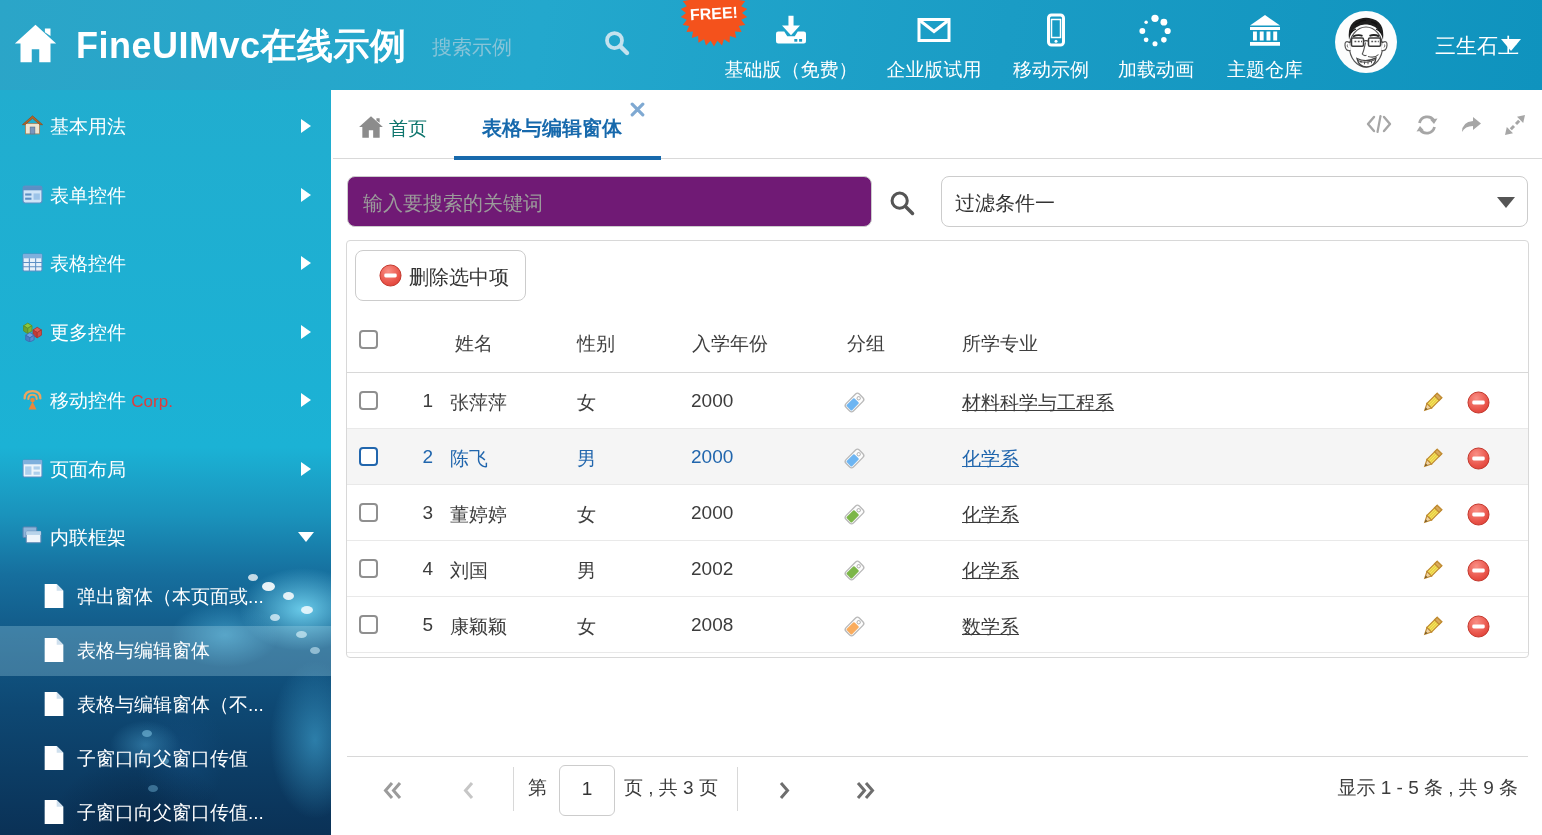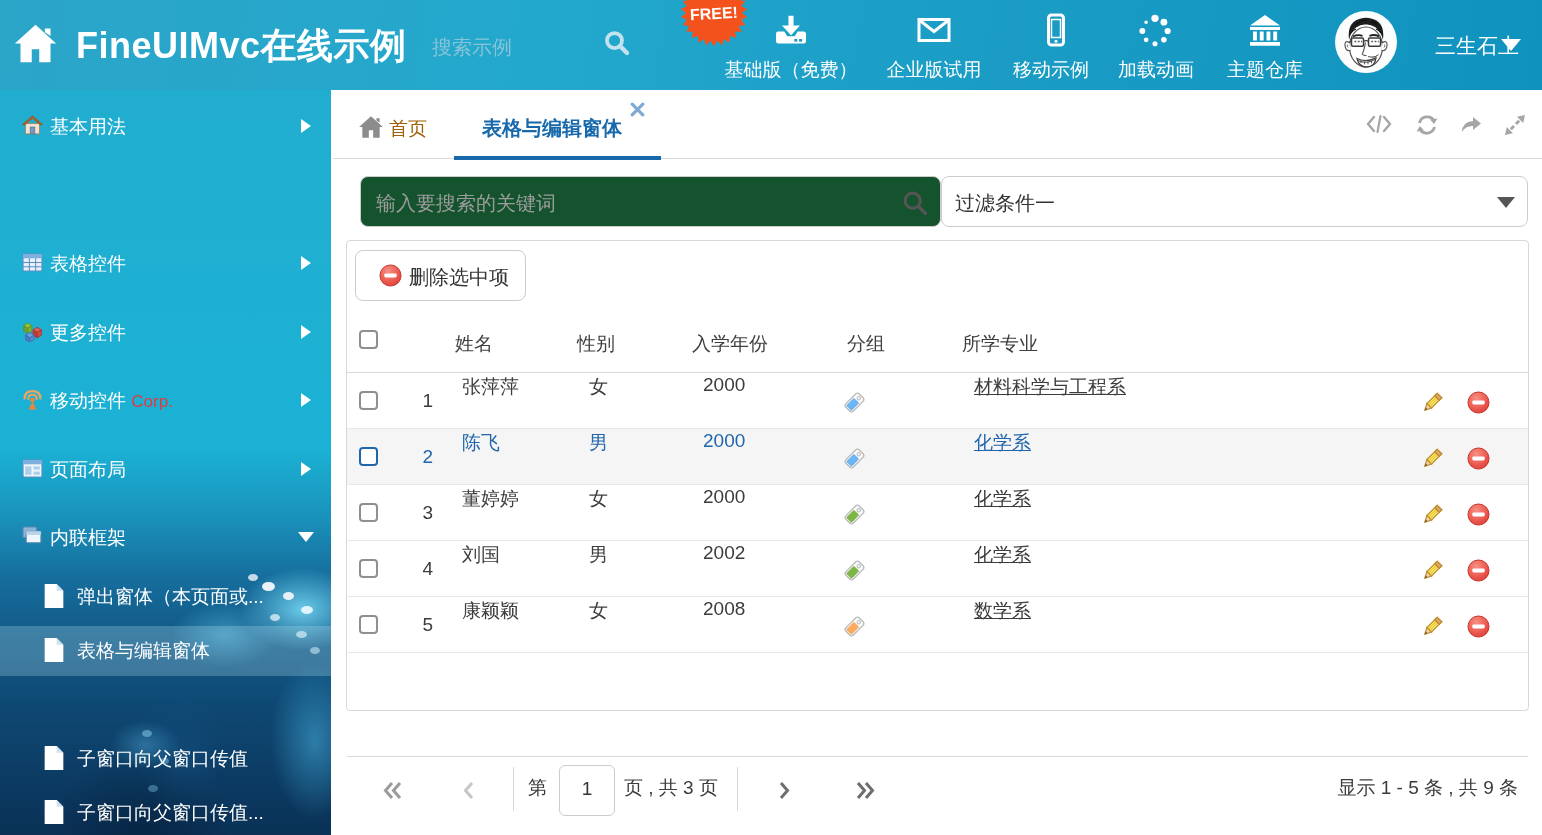--- a/index.html
+++ b/index.html
@@ -26,40 +26,40 @@
 .micon { position:absolute; left:22px; top:9px; width:21px; height:21px; }
 .sitem { position:absolute; left:0; width:331px; height:40px; color:#fff; font-size:19px; }
 .sicon { position:absolute; left:43px; top:8px; }
 .stext { position:absolute; left:77px; top:8px; }
 #shl { position:absolute; left:0; top:536px; width:331px; height:50px; background:rgba(180,225,240,0.28); }
 
 #content { position:absolute; left:331px; top:90px; width:1211px; height:745px; background:#fff; }
 #topline { position:absolute; left:331px; top:90px; width:1211px; height:2px; background:#27b2d3; }
 #leftline { position:absolute; left:331px; top:92px; width:2px; height:743px; background:#27b2d3; }
 #tabbar { position:absolute; left:2px; top:2px; width:1209px; height:67px; border-bottom:1px solid #d9d9d9; background:#fff; }
-#tab1 { position:absolute; left:26px; top:24px; font-size:19px; color:#a16207; }
+#tab1 { position:absolute; left:26px; top:24px; font-size:19px; color:#0f766e; }
 #tab2 { position:absolute; left:149px; top:23px; font-size:20px; font-weight:bold; color:#1769ac; }
 #tab2line { position:absolute; left:121px; top:64px; width:207px; height:4px; background:#1769ac; }
 .topico { position:absolute; top:21px; color:#a6a6a6; }
 
-#srchbox { position:absolute; left:29px; top:86px; width:581px; height:51px; border:1px solid #ccc; border-radius:8px; background:#14532d; }
+#srchbox { position:absolute; left:16px; top:86px; width:525px; height:51px; border:1px solid #ccc; border-radius:8px; background:#701a75; }
 #srchph { position:absolute; left:15px; top:13px; font-size:20px; color:#9b9b9b; }
 #ddbox { position:absolute; left:610px; top:86px; width:587px; height:51px; border:1px solid #ccc; border-radius:8px; background:#fff; }
 #ddtext { position:absolute; left:13px; top:13px; font-size:20px; color:#333; }
 #ddcaret { position:absolute; left:555px; top:20px; width:0; height:0; border-left:9.5px solid transparent; border-right:9.5px solid transparent; border-top:11px solid #555; }
 
-#panel { position:absolute; left:15px; top:150px; width:1183px; height:471px; border:1px solid #d8d8d8; border-radius:4px; background:#fff; }
+#panel { position:absolute; left:15px; top:150px; width:1183px; height:418px; border:1px solid #d8d8d8; border-radius:4px; background:#fff; }
 .btn { position:absolute; height:51px; border:1px solid #ccc; border-radius:8px; background:#fff; font-size:20px; color:#333; }
 #btndel { left:8px; top:9px; width:171px; }
 #btnadd { left:1022px; top:9px; width:150px; }
 .btnlab { position:absolute; top:13px; }
 #hdrrow { position:absolute; left:0; top:70px; width:1181px; height:62px; border-bottom:1px solid #d8d8d8; }
 .hlab { position:absolute; top:20px; font-size:19px; color:#3f3f3f; }
 .row { position:absolute; left:0; width:1181px; height:56px; border-bottom:1px solid #e9e9e9; font-size:19px; color:#3c3c3c; }
-.cell { position:absolute; top:1px;margin-left:12px; }
+.cell { position:absolute; top:17px; }
 .cbx { position:absolute; left:12px; width:19px; height:19px; border:2px solid #8f8f8f; border-radius:4px; background:#fff; }
 .num { position:absolute; left:58px; width:28px; text-align:right; top:17px; }
 .link { text-decoration:underline; }
 .rico { position:absolute; }
 #pgbar { position:absolute; left:0; top:515px; width:1181px; height:64px; border-top:1px solid #d8d8d8; font-size:19px; color:#3c3c3c; }
 .pgel { position:absolute; top:18px; }
 #pginput { position:absolute; left:212px; top:8px; width:56px; height:51px; border:1px solid #ccc; border-radius:6px; text-align:center; font-size:19px; color:#333; line-height:46px; background:#fff; }
 .vsep { position:absolute; top:10px; width:1px; height:44px; background:#d8d8d8; }
 </style>
 </head>
@@ -169,20 +169,31 @@
   <div class="blob" style="left:148px;top:695px;width:10px;height:7px;background:rgba(130,200,235,0.4)"></div>
   <div class="mitem" style="top:16px">
     <svg class="micon" viewBox="0 0 20 20">
         <rect x="3.4" y="8.2" width="13.2" height="9.8" fill="#efe5d2" stroke="#a8835a" stroke-width="0.8"></rect>
         <path d="M10 0.8 L19.6 9.2 L17.2 9.2 L10 3.2 L2.8 9.2 L0.4 9.2 Z" fill="#b5672a" stroke="#8d4e1e" stroke-width="0.7"></path>
         <rect x="7.8" y="11.5" width="4.4" height="6.5" fill="#7b96bc" stroke="#5a7496" stroke-width="0.7"></rect>
       </svg>
     <div class="mtext">基本用法</div>
       <div class="marr"></div>
   </div>
+  <div class="mitem" style="top:85px">
+    <svg class="micon" viewBox="0 0 20 20">
+        <rect x="1" y="2" width="18" height="16" rx="2" fill="#cfe4f7" stroke="#5c8fc4"></rect>
+        <rect x="1" y="2" width="18" height="4" fill="#5c8fc4"></rect>
+        <rect x="3" y="9" width="6" height="2" fill="#5c8fc4"></rect>
+        <rect x="3" y="13" width="6" height="2" fill="#5c8fc4"></rect>
+        <rect x="11" y="9" width="6" height="6" fill="#9cc3e8"></rect>
+      </svg>
+    <div class="mtext">表单控件</div>
+      <div class="marr"></div>
+  </div>
   <div class="mitem" style="top:153px">
     <svg class="micon" viewBox="0 0 20 20">
         <rect x="1" y="2" width="18" height="16" rx="1" fill="#e8f1fa" stroke="#5c8fc4"></rect>
         <rect x="1" y="2" width="18" height="4" fill="#7fb0dd"></rect>
         <path d="M1 10 h18 M1 14 h18 M7 6 v12 M13 6 v12" stroke="#5c8fc4" stroke-width="1" fill="none"></path>
       </svg>
     <div class="mtext">表格控件</div>
       <div class="marr"></div>
   </div>
   <div class="mitem" style="top:222px">
@@ -239,20 +250,27 @@
         <path d="M10 0 l5 5 h-5 Z" fill="#cfe0ee"></path>
       </svg>
     <div class="stext">弹出窗体（本页面或...</div>
   </div>
   <div class="sitem" style="top:540px">
     <svg class="sicon" width="22" height="24" viewBox="0 0 16 18">
         <path d="M1 0 h9 l5 5 v13 h-14 Z" fill="#fff"></path>
         <path d="M10 0 l5 5 h-5 Z" fill="#cfe0ee"></path>
       </svg>
     <div class="stext">表格与编辑窗体</div>
+  </div>
+  <div class="sitem" style="top:594px">
+    <svg class="sicon" width="22" height="24" viewBox="0 0 16 18">
+        <path d="M1 0 h9 l5 5 v13 h-14 Z" fill="#fff"></path>
+        <path d="M10 0 l5 5 h-5 Z" fill="#cfe0ee"></path>
+      </svg>
+    <div class="stext">表格与编辑窗体（不...</div>
   </div>
   <div class="sitem" style="top:648px">
     <svg class="sicon" width="22" height="24" viewBox="0 0 16 18">
         <path d="M1 0 h9 l5 5 v13 h-14 Z" fill="#fff"></path>
         <path d="M10 0 l5 5 h-5 Z" fill="#cfe0ee"></path>
       </svg>
     <div class="stext">子窗口向父窗口传值</div>
   </div>
   <div class="sitem" style="top:702px">
     <svg class="sicon" width="22" height="24" viewBox="0 0 16 18">

